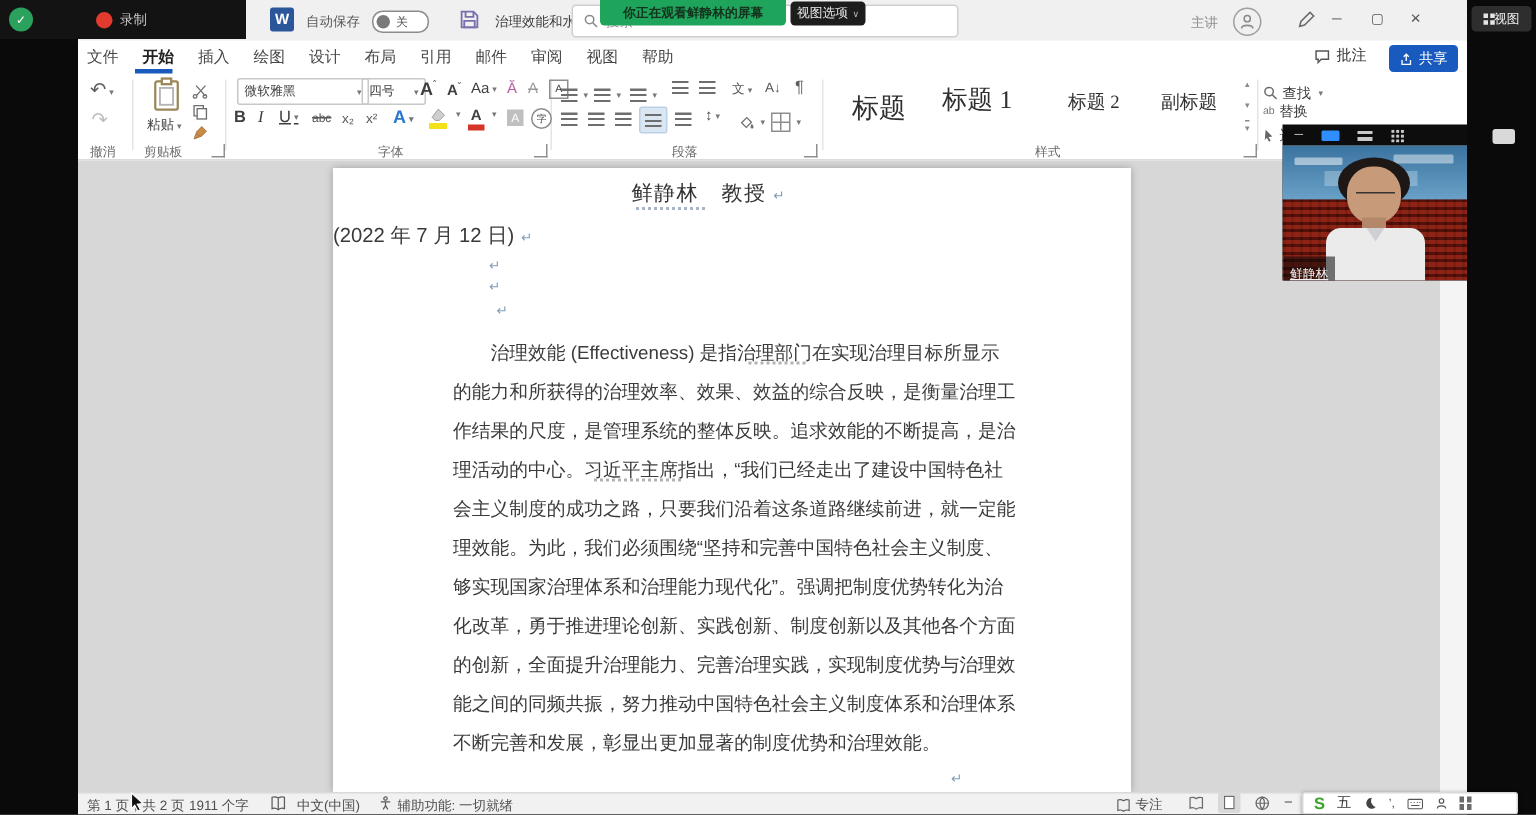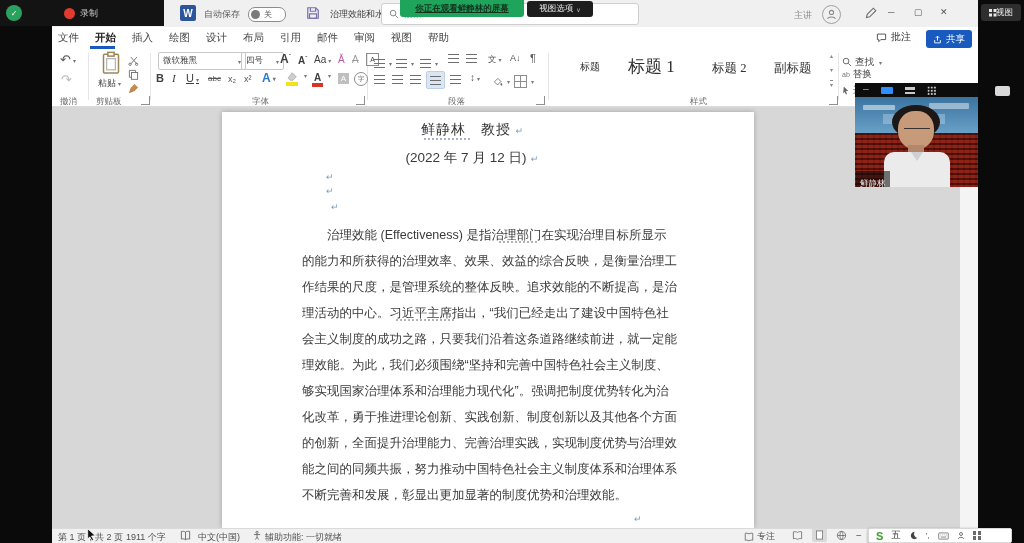--- a/index.html
+++ b/index.html
@@ -216,21 +216,21 @@
       </svg>
     <span class="dd"></span>
   </div>
   <div class="ab flex" style="left:514px;top:72px;gap:2px;">
     <div style="width:11px;height:11px;border:1px solid #8d8d8d;background:linear-gradient(#8d8d8d,#8d8d8d) center/100% 1px no-repeat,linear-gradient(#8d8d8d,#8d8d8d) center/1px 100% no-repeat;"></div>
     <span class="dd"></span>
   </div>
   <span class="glabel" style="left:448px;top:96px;">段落</span>
   <div class="ab lau" style="left:536px;top:96px;"></div>
 
-  <span class="ab card" style="left:580px;top:60px;font-size:10px;">标题</span>
+  <span class="ab card" style="left:568px;top:60px;font-size:18px;">标题</span>
   <span class="ab card" style="left:628px;top:55px;font-size:17px;">标题 1</span>
   <span class="ab card" style="left:712px;top:60px;font-size:12.5px;">标题 2</span>
   <span class="ab card" style="left:774px;top:60px;font-size:12.5px;">副标题</span>
   <span class="ab" style="left:830px;top:52px;font-size:6px;color:#8a8a8a;">▴</span>
   <span class="ab" style="left:830px;top:66px;font-size:6px;color:#8a8a8a;">▾</span>
   <span class="ab" style="left:830px;top:80px;font-size:6px;color:#8a8a8a;border-top:1px solid #8a8a8a;">▾</span>
   <span class="glabel" style="left:690px;top:96px;">样式</span>
   <div class="ab lau" style="left:829px;top:96px;"></div>
 
   <div class="ab flex" style="left:842px;top:53px;gap:3px;text-align:right;">
@@ -254,21 +254,21 @@
 
   <div class="ab" style="left:52px;top:107px;width:908px;height:421px;background:#d7d7d7;"></div>
   <div class="ab" style="left:960px;top:107px;width:18px;height:421px;background:#f4f4f4;"></div>
   <div class="ab" style="left:963px;top:112px;width:12px;height:64px;background:#c9c9c9;border-radius:6px;"></div>
   <div class="ab" style="left:222px;top:112px;width:532px;height:416px;background:#fff;box-shadow:0 0 5px rgba(0,0,0,0.25);"></div>
 
   <div class="ab" style="left:222px;top:120px;width:500px;text-align:center;">
     <span style="font-size:14px;color:#333;letter-spacing:1px;">鲜静林　教授</span>
     <span style="color:#7f9db9;font-size:9px;">↵</span>
   </div>
-  <div class="ab" style="left:222px;top:148px;width:500px;text-align:center;">
+  <div class="ab" style="left:222px;top:148px;width:500px;text-align:left;">
     <span style="font-size:13.5px;color:#3a3a3a;">(2022 年 7 月 12 日)</span>
     <span style="color:#7f9db9;font-size:9px;">↵</span>
   </div>
   <span class="pm" style="left:326px;top:172px;">↵</span>
   <span class="pm" style="left:326px;top:186px;">↵</span>
   <span class="pm" style="left:331px;top:202px;">↵</span>
 
   <div class="ab" style="left:302px;top:222px;width:378px;font-size:12.5px;color:#3b3b3b;">
     <div class="dl" style="text-indent:25px;">治理效能 (Effectiveness) 是指治理部门在实现治理目标所显示</div>
     <div class="dl">的能力和所获得的治理效率、效果、效益的综合反映，是衡量治理工</div>
@@ -359,23 +359,23 @@
       </svg>
   </div>
 
   <div class="ab flex" style="left:0;top:0;width:164px;height:26px;background:#131313;gap:0;">
     <span class="flex" style="width:16px;height:16px;border-radius:50%;background:#2aa25e;color:#fff;font-size:8px;justify-content:center;margin-left:6px;">✓</span>
     <span style="width:11px;height:11px;border-radius:50%;background:#e23a2e;margin-left:42px;"></span>
     <span style="font-size:9px;color:#c6c6c6;margin-left:5px;">录制</span>
   </div>
 
   <div class="ab flex" style="left:400px;top:0;width:124px;height:17px;background:#1fa45b;border-radius:0 0 3px 3px;justify-content:center;">
-    <span style="font-size:8.5px;color:#14331f;font-weight:bold;text-decoration:underline;">你正在观看鲜静林的屏幕</span>
-  </div>
-  <div class="ab flex" style="left:527px;top:1px;width:66px;height:16px;background:#1d1d1d;border-radius:3px;justify-content:center;gap:3px;">
+    <span style="font-size:8.5px;color:#14331f;font-weight:bold;">你正在观看鲜静林的屏幕</span>
+  </div>
+  <div class="ab flex" style="left:527px;top:1px;width:50px;height:16px;background:#1d1d1d;border-radius:3px;justify-content:center;gap:3px;">
     <span style="font-size:8.5px;color:#e8e8e8;">视图选项</span>
     <span style="font-size:6px;color:#bbb;">∨</span>
   </div>
 
   <div class="ab flex" style="left:981px;top:4px;width:40px;height:17px;background:#2e2e2e;border-radius:3px;justify-content:center;gap:4px;">
     <span style="width:3px;height:3px;background:#e6e6e6;box-shadow:4.5px 0 #e6e6e6,0 4.5px #e6e6e6,4.5px 4.5px #e6e6e6;margin-bottom:4.5px;"></span>
     <span style="font-size:8.5px;color:#eee;">视图</span>
   </div>
   <div class="ab" style="left:995px;top:86px;width:15px;height:10px;background:#d9d9d9;border-radius:2px;"></div>
 

